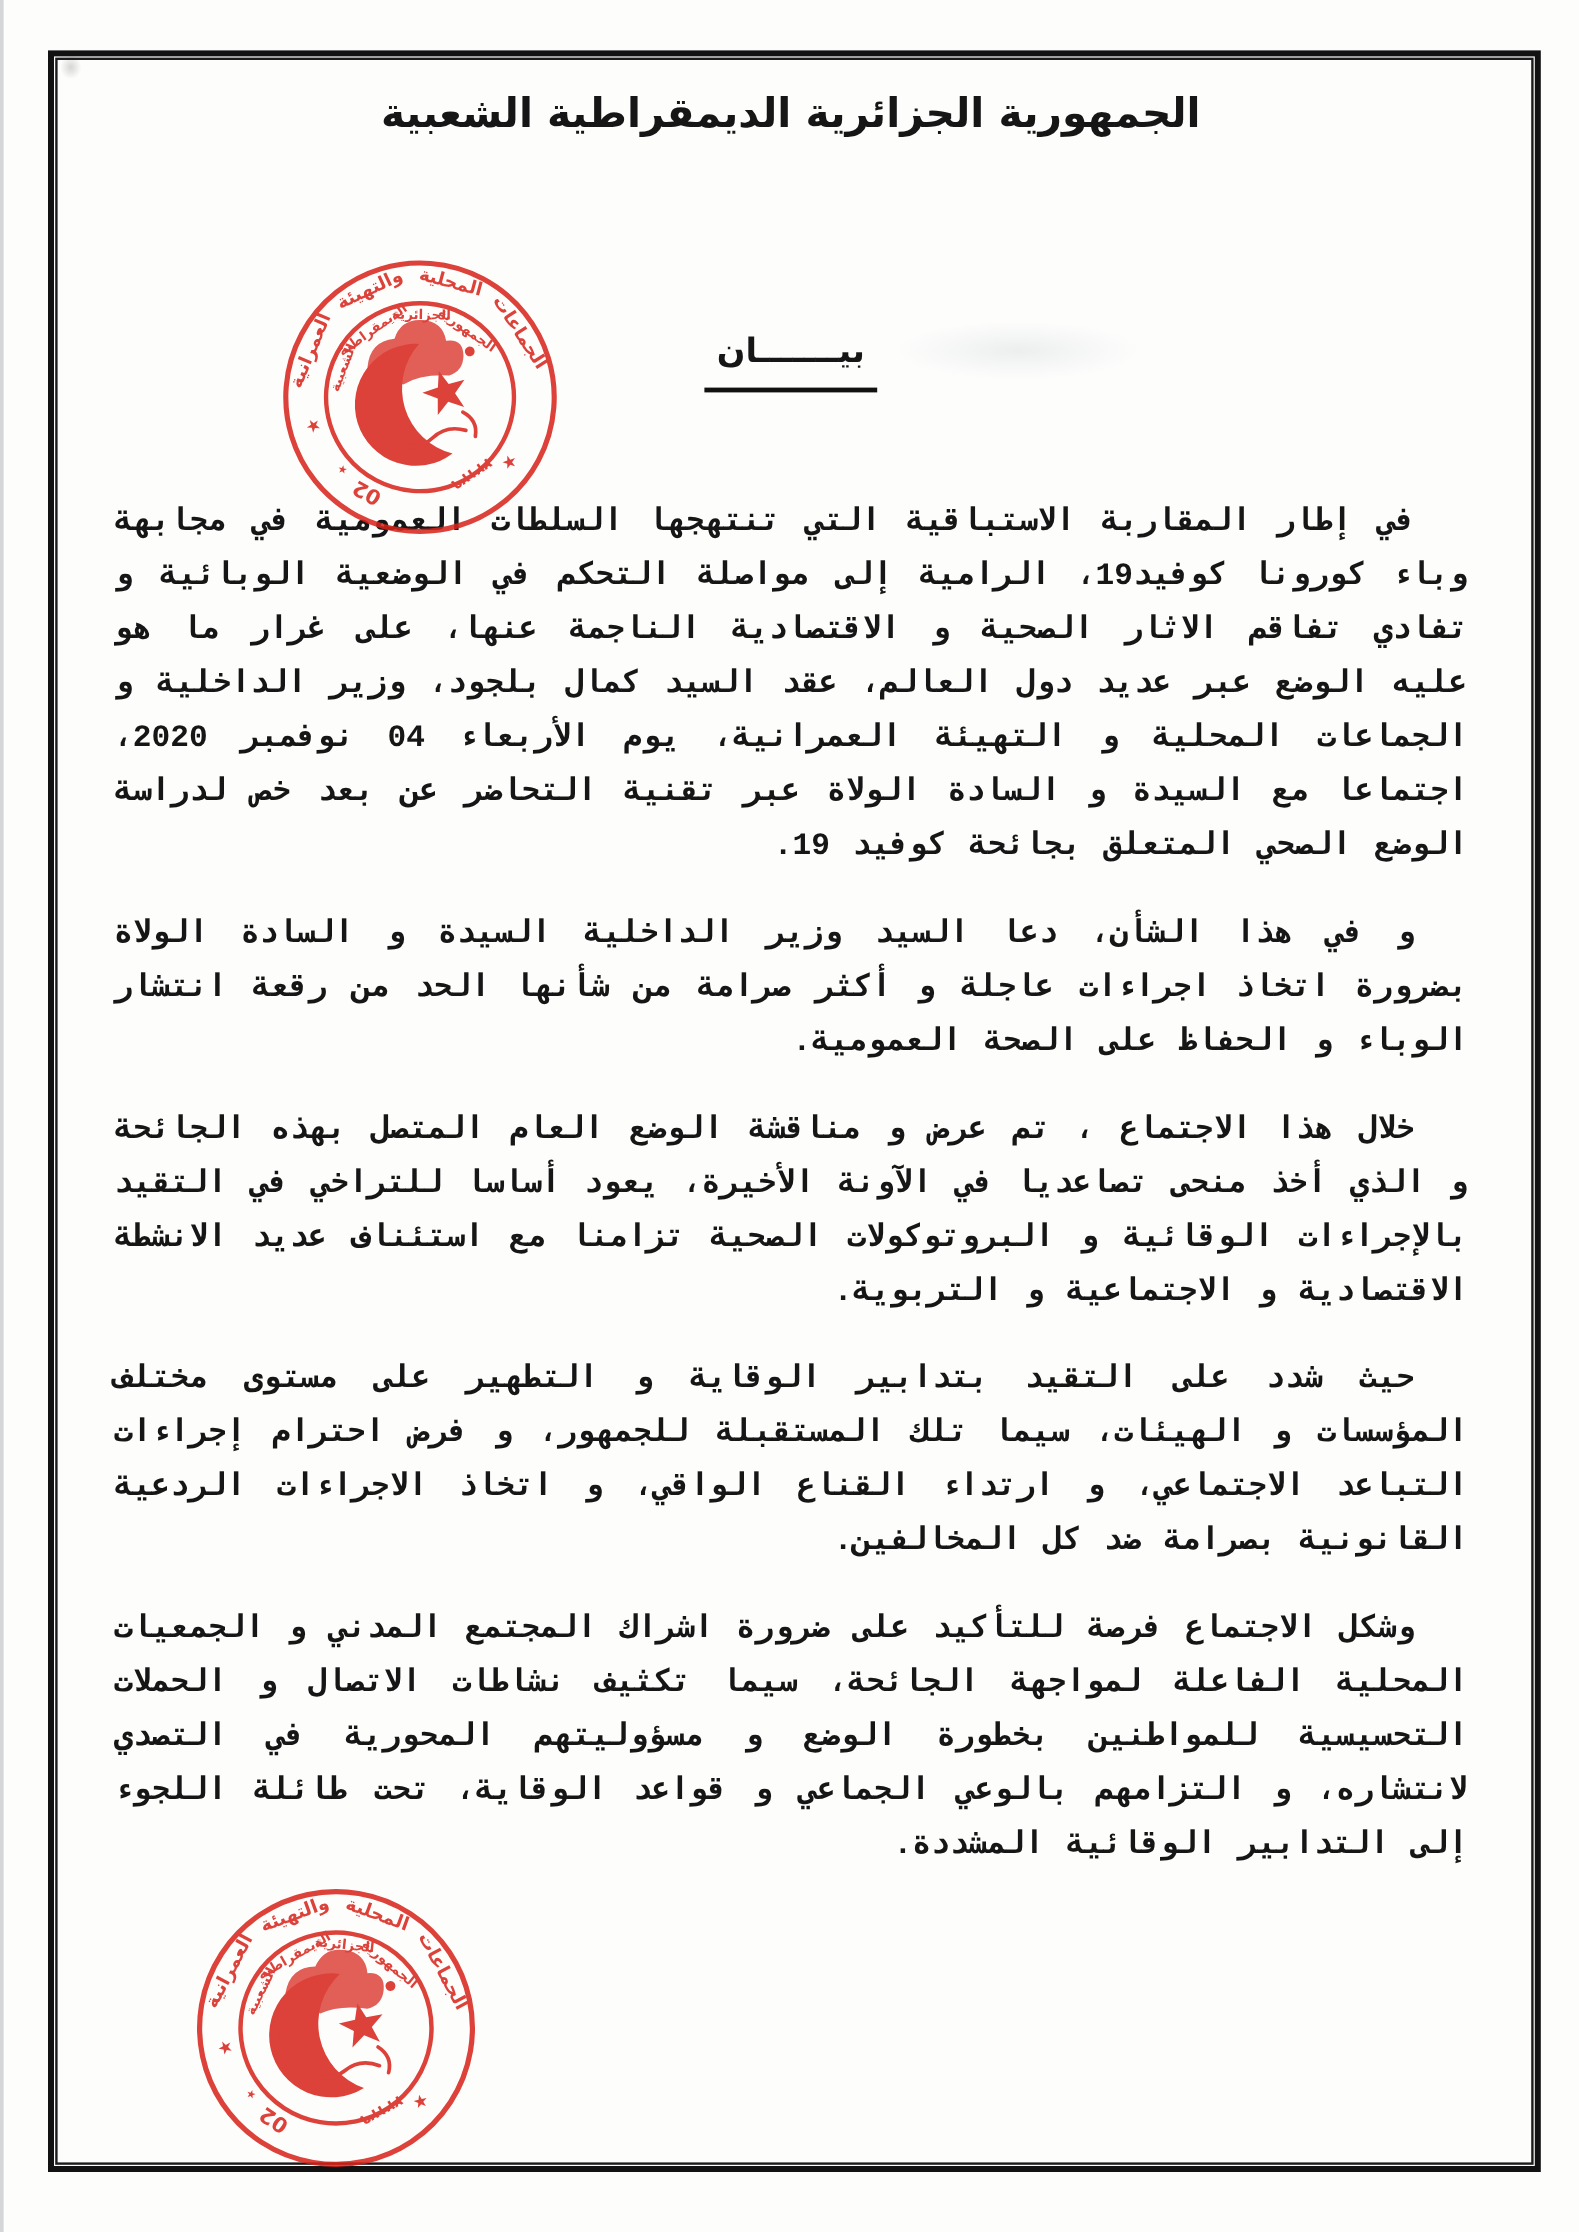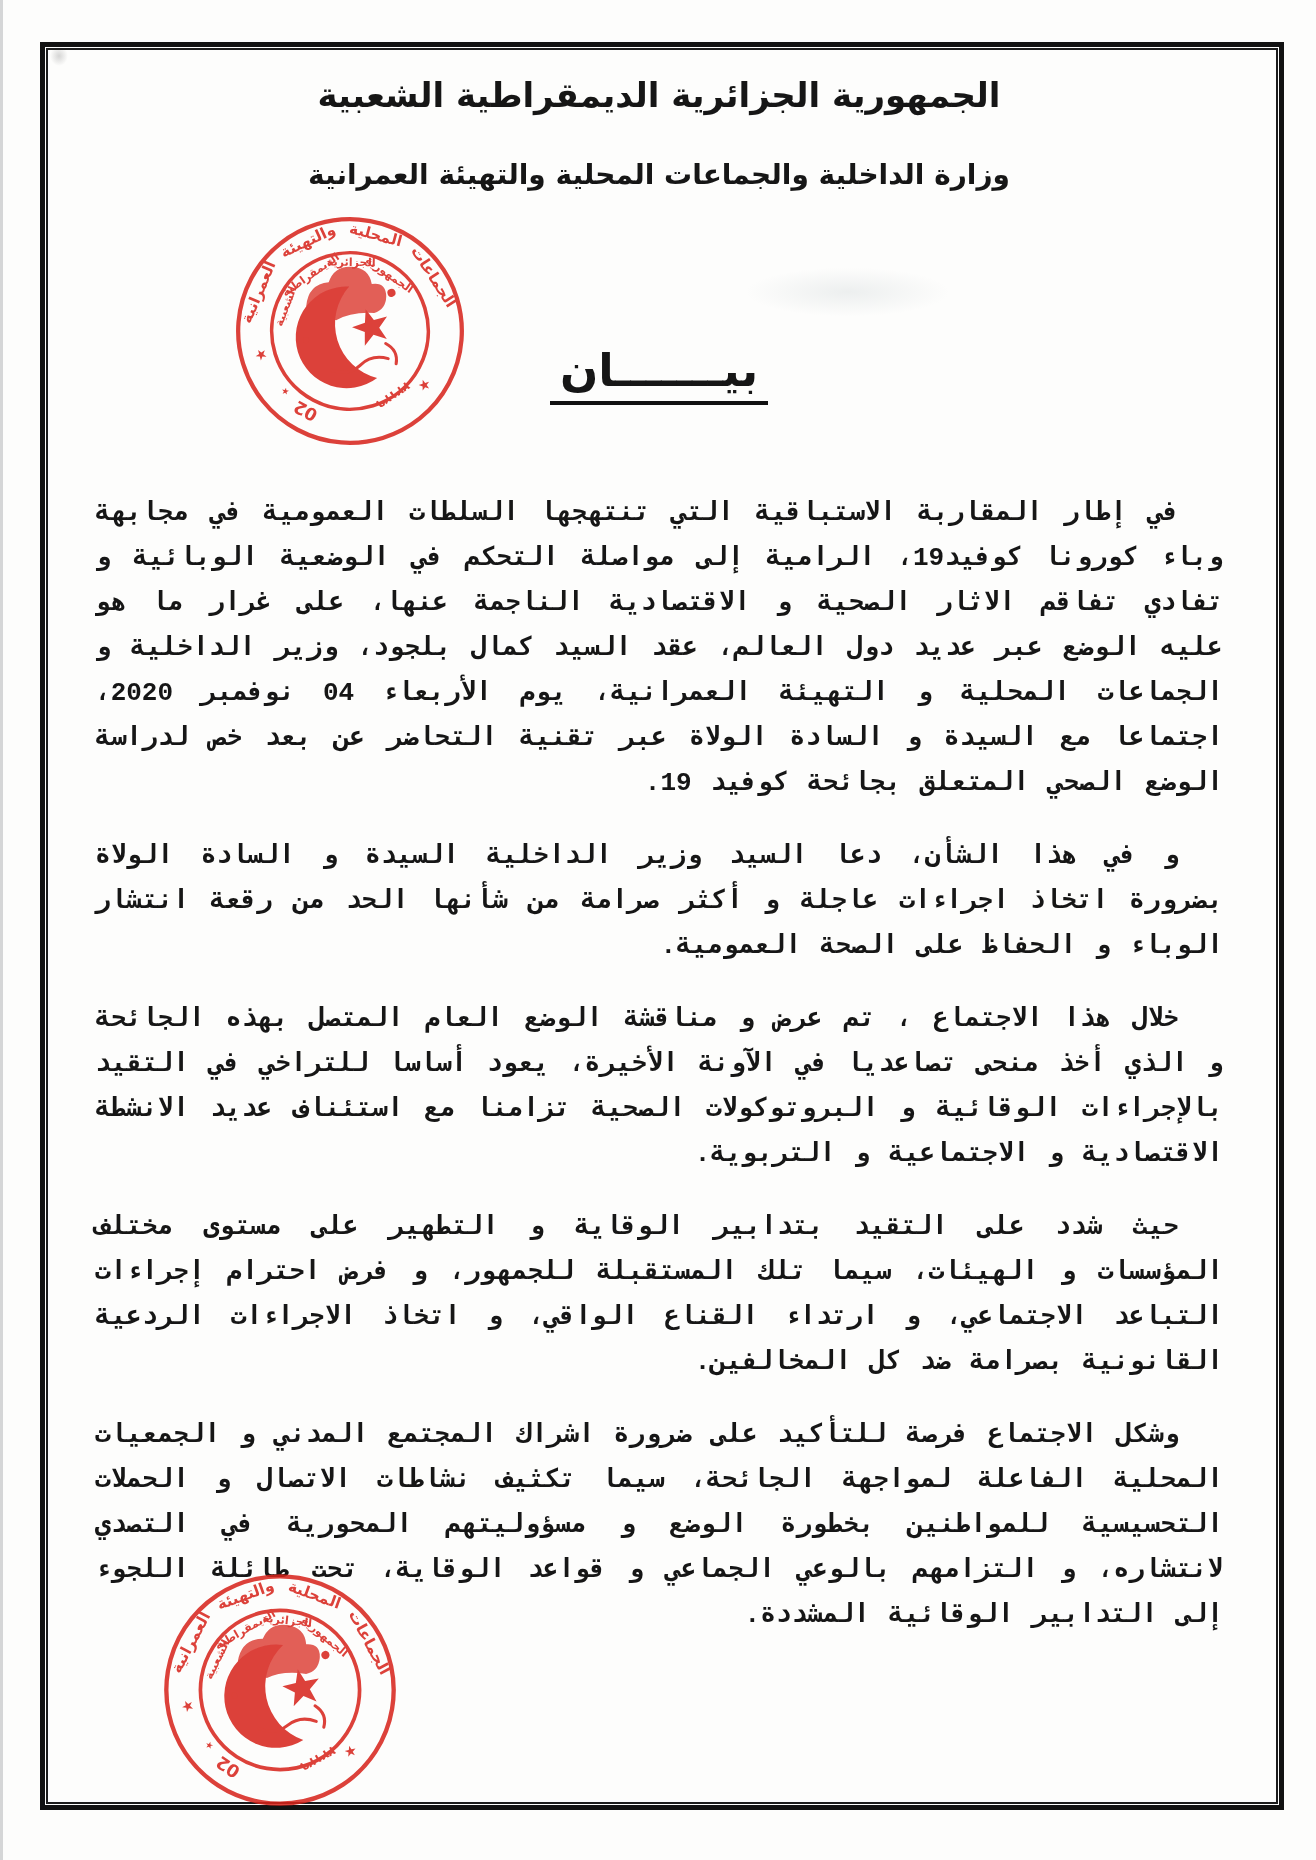--- a/index.html
+++ b/index.html
@@ -34,21 +34,21 @@
     direction:rtl;
     padding:26px 56px 0 50px;
     color:#161616;
     font-weight:bold;
     border-radius:13px;
   }
   .h-republic { text-align:center; font-size:34px; line-height:44px; letter-spacing:0; }
   .h-ministry { text-align:center; font-size:28px; line-height:40px; margin-top:38px; }
   .title-wrap { text-align:center; margin-top:150px; }
   .statement-title {
-    display:inline-block; font-size:45px; line-height:52px;
+    display:inline-block; font-size:28px; line-height:52px;
     border-bottom:4px solid #111; padding:0 10px 4px;
   }
   .para {
     font-size:26px; line-height:45px;
     text-align:justify; text-indent:44px;
     word-spacing:3px; margin-top:28px;font-family:Liberation Mono, monospace;
   }
   .para.first { margin-top:86px; }
   
   .stamp { position:absolute; opacity:.95; }
@@ -98,21 +98,20 @@
           <path d="M150,142 q10,10 4,22" fill="none" stroke="#d7231a" stroke-width="3" stroke-linecap="round"></path>
           <circle cx="170" cy="96" r="4" fill="#d7231a"></circle>
           <circle cx="76" cy="116" r="3" fill="#d7231a"></circle>
         </g>
       </symbol>
     </defs>
   </svg>
 
   <div class="content" dir="rtl">
     <div class="h-republic">الجمهورية الجزائرية الديمقراطية الشعبية</div>
-    <div class="h-ministry">وزارة الداخلية والجماعات المحلية والتهيئة العمرانية</div>
 
     <div class="title-wrap">
       <span class="statement-title">بيـــــــان</span>
     </div>
 
     <p class="para first">في إطار المقاربة الاستباقية التي تنتهجها السلطات العمومية في مجابهة وباء كورونا كوفيد19، الرامية إلى مواصلة التحكم في الوضعية الوبائية و تفادي تفاقم الاثار الصحية و الاقتصادية الناجمة عنها، على غرار ما هو عليه الوضع عبر عديد دول العالم، عقد السيد كمال بلجود، وزير الداخلية و الجماعات المحلية و التهيئة العمرانية، يوم الأربعاء 04 نوفمبر 2020، اجتماعا مع السيدة و السادة الولاة عبر تقنية التحاضر عن بعد خص لدراسة الوضع الصحي المتعلق بجائحة كوفيد 19.</p>
     <p class="para">و في هذا الشأن، دعا السيد وزير الداخلية السيدة و السادة الولاة بضرورة اتخاذ اجراءات عاجلة و أكثر صرامة من شأنها الحد من رقعة انتشار الوباء و الحفاظ على الصحة العمومية.</p>
     <p class="para">خلال هذا الاجتماع ، تم عرض و مناقشة الوضع العام المتصل بهذه الجائحة و الذي أخذ منحى تصاعديا في الآونة الأخيرة، يعود أساسا للتراخي في التقيد بالإجراءات الوقائية و البروتوكولات الصحية تزامنا مع استئناف عديد الانشطة الاقتصادية و الاجتماعية و التربوية.</p>
     <p class="para">حيث شدد على التقيد بتدابير الوقاية و التطهير على مستوى مختلف المؤسسات و الهيئات، سيما تلك المستقبلة للجمهور، و فرض احترام إجراءات التباعد الاجتماعي، و ارتداء القناع الواقي، و اتخاذ الاجراءات الردعية القانونية بصرامة ضد كل المخالفين.</p>
     <p class="para">وشكل الاجتماع فرصة للتأكيد على ضرورة اشراك المجتمع المدني و الجمعيات المحلية الفاعلة لمواجهة الجائحة، سيما تكثيف نشاطات الاتصال و الحملات التحسيسية للمواطنين بخطورة الوضع و مسؤوليتهم المحورية في التصدي لانتشاره، و التزامهم بالوعي الجماعي و قواعد الوقاية، تحت طائلة اللجوء إلى التدابير الوقائية المشددة.</p>

